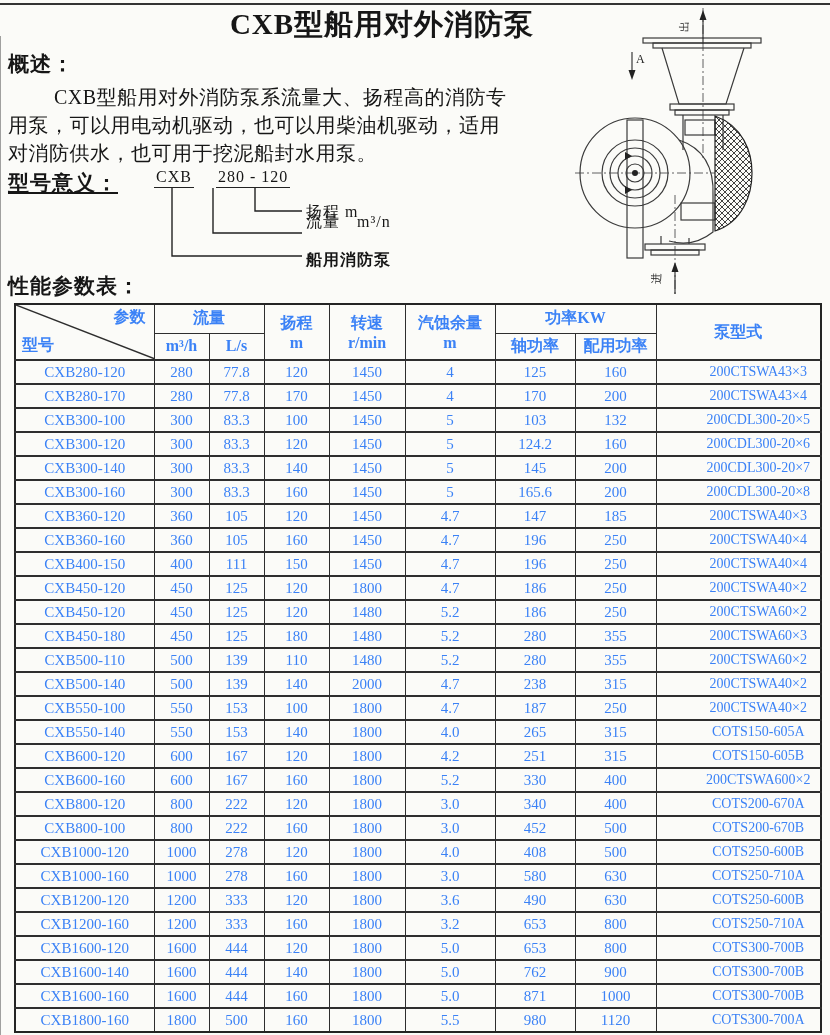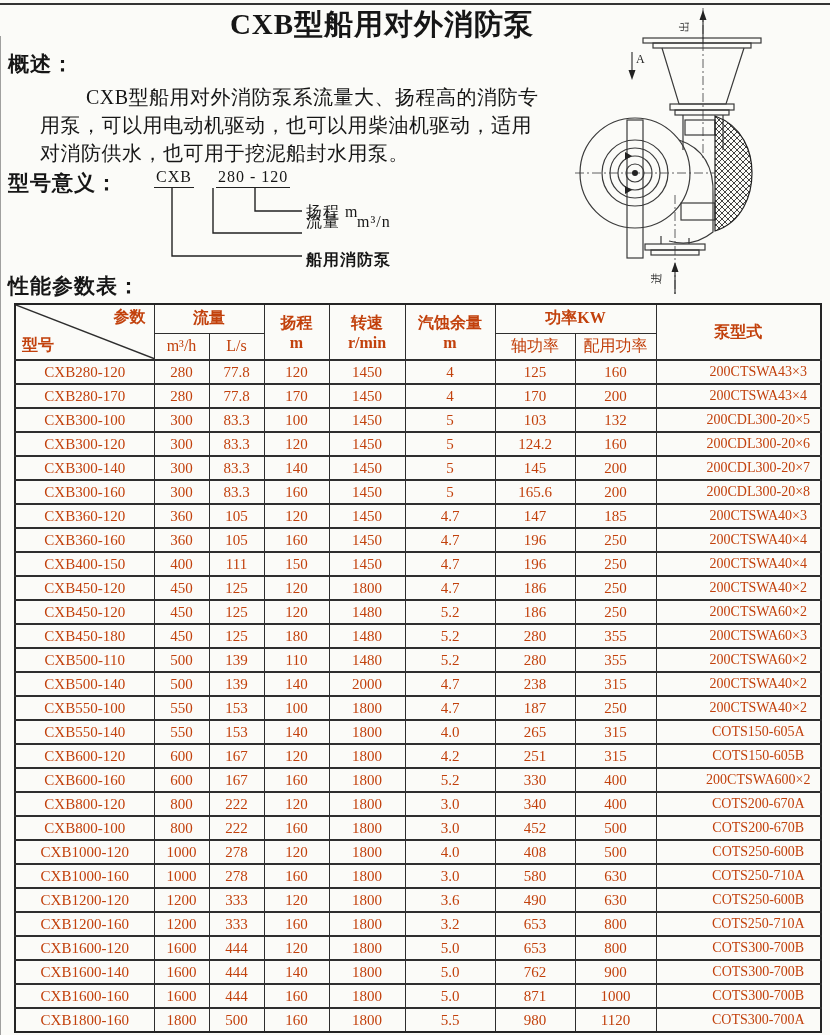--- a/index.html
+++ b/index.html
@@ -9,50 +9,50 @@
     font-family:"Liberation Serif","DejaVu Serif",serif;
   }
   .abs{position:absolute;}
   .scan-top{left:0;top:3px;width:830px;height:2px;background:#343434;}
   .scan-left{left:0;top:36px;width:1px;height:999px;background:rgba(70,70,70,.5);}
 
   .doc-title{left:0;top:5px;width:764px;text-align:center;
     font-size:29px;font-weight:bold;letter-spacing:1px;}
   .sec-head{font-size:21px;font-weight:bold;letter-spacing:1px;}
   #overview-head{left:8px;top:50px;}
-  .ov-line{left:8px;width:600px;font-size:20px;letter-spacing:.5px;margin-left:32px;}
+  .ov-line{left:8px;width:600px;font-size:20px;letter-spacing:.5px;}
   #ov1{top:84px;padding-left:46px;}
   #ov2{top:112px;}
   #ov3{top:140px;}
 
-  #model-head{left:8px;top:169px;}
+  #model-head{left:8px;top:169px;text-decoration:underline;}
   .model-code{left:154px;top:168px;font-size:16px;display:flex;gap:22px;}
   .model-code span{border-bottom:1.5px solid #222;padding:0 2px 1px 2px;letter-spacing:1px;}
   .mm-label{left:306px;font-size:16px;letter-spacing:1px;}
   #mm-l1{top:202px;} #mm-l2{top:212px;} #mm-l3{top:250px;font-weight:bold;}
 
   #table-head{left:8px;top:272px;}
 
   
   table.perf{
     position:absolute;left:14px;top:303px;width:806px;
     border-collapse:collapse;table-layout:fixed;
-    font-size:15px;text-align:center;color:#c2410c;
+    font-size:15px;text-align:center;color:#3b82f6;
   }
   table.perf td,table.perf th{
     border:1px solid #2e2e2e;padding:0;font-weight:normal;
     overflow:hidden;white-space:nowrap;
   }
   table.perf{border:2px solid #242424;}
   table.perf thead th{font-weight:bold;font-size:16px;}
   table.perf thead tr.h1 th{height:27px;}
   table.perf thead tr.h2 th{height:25px;}
   table.perf tbody td{height:22px;border-top-width:2px;}
   table.perf tbody td.ptype{font-size:14px;padding-left:40px;}
-  table.perf thead th.unit2{font-weight:normal;}
+  table.perf thead th.unit2{font-weight:bold;}
   .corner{position:relative;width:100%;height:54px;}
   .corner svg{position:absolute;left:0;top:0;}
   .corner .c-top{position:absolute;top:2px;right:8px;font-size:16px;font-weight:bold;}
   .corner .c-bot{position:absolute;bottom:3px;left:6px;font-size:16px;font-weight:bold;}
 
   svg text{font-family:"Liberation Serif","DejaVu Serif",serif;}
 </style>
 </head>
 <body>
 

